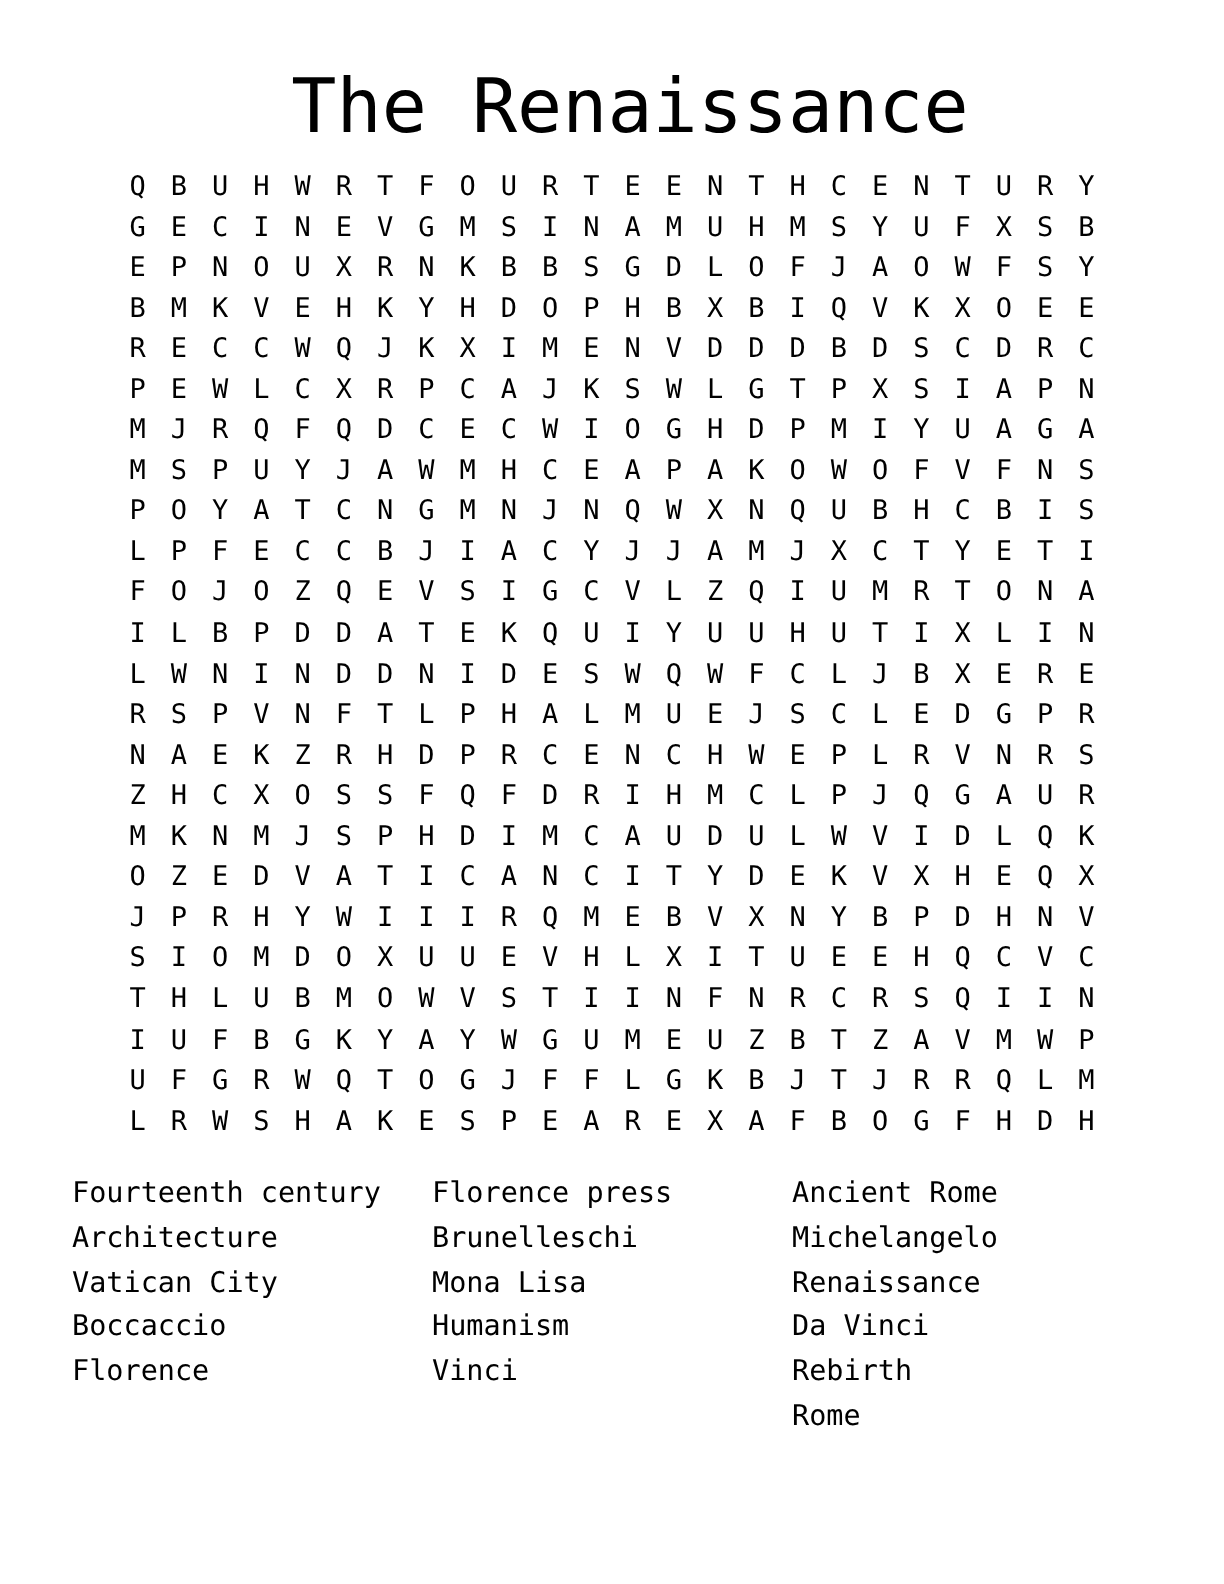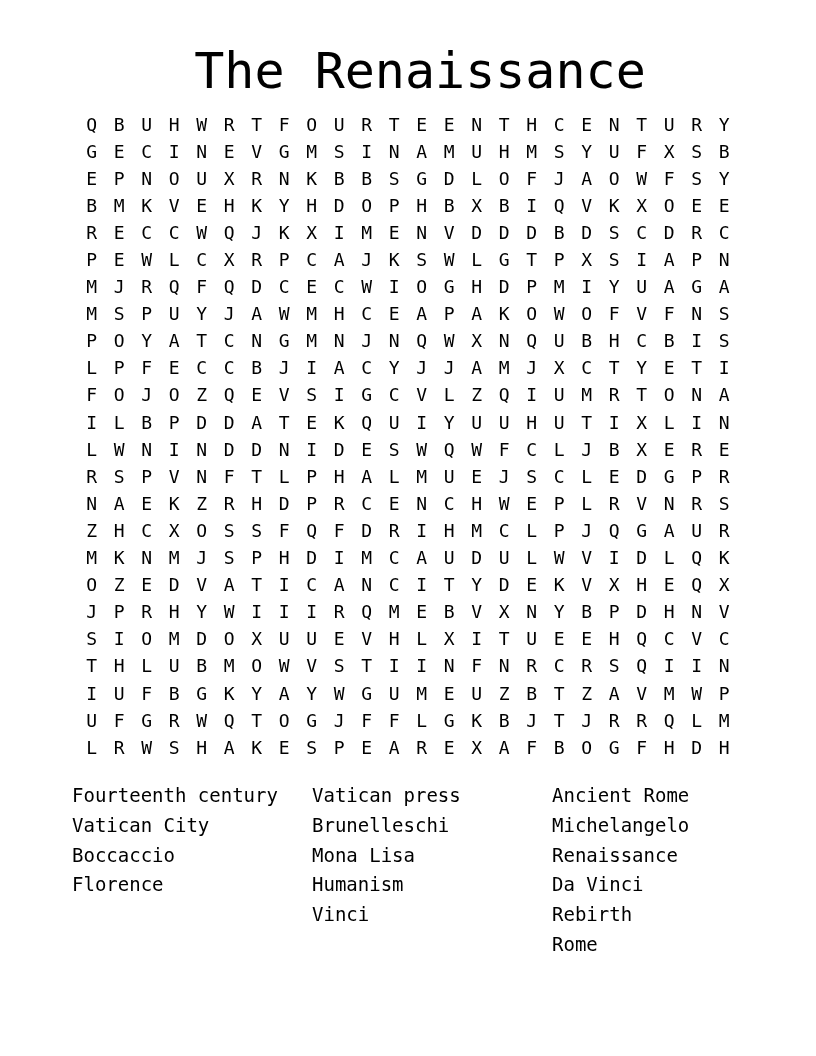--- a/index.html
+++ b/index.html
@@ -52,21 +52,20 @@
     top: 781px;
     display: flex;
   }
   .word-col {
     width: 240px;
   }
   .word-item {
     font-size: 19px;
     line-height: 29.8px;
     white-space: nowrap;
-    margin-left: 24px;
   }
 </style>
 </head>
 <body>
 
 <div class="page">
   <h1 class="title">The Renaissance</h1>
   <div class="grid">
       <div class="grid-row">
         <span class="grid-cell">Q</span>
@@ -689,26 +688,27 @@
         <span class="grid-cell">G</span>
         <span class="grid-cell">F</span>
         <span class="grid-cell">H</span>
         <span class="grid-cell">D</span>
         <span class="grid-cell">H</span>
       </div>
     </div>
   <div class="word-list">
     <div class="word-col">
         <div class="word-item">Fourteenth century</div>
+        <div class="word-item">Architecture</div>
         <div class="word-item">Vatican City</div>
         <div class="word-item">Boccaccio</div>
         <div class="word-item">Florence</div>
       </div>
     <div class="word-col">
-        <div class="word-item">Vatican press</div>
+        <div class="word-item">Florence press</div>
         <div class="word-item">Brunelleschi</div>
         <div class="word-item">Mona Lisa</div>
         <div class="word-item">Humanism</div>
         <div class="word-item">Vinci</div>
       </div>
     <div class="word-col">
         <div class="word-item">Ancient Rome</div>
         <div class="word-item">Michelangelo</div>
         <div class="word-item">Renaissance</div>
         <div class="word-item">Da Vinci</div>

